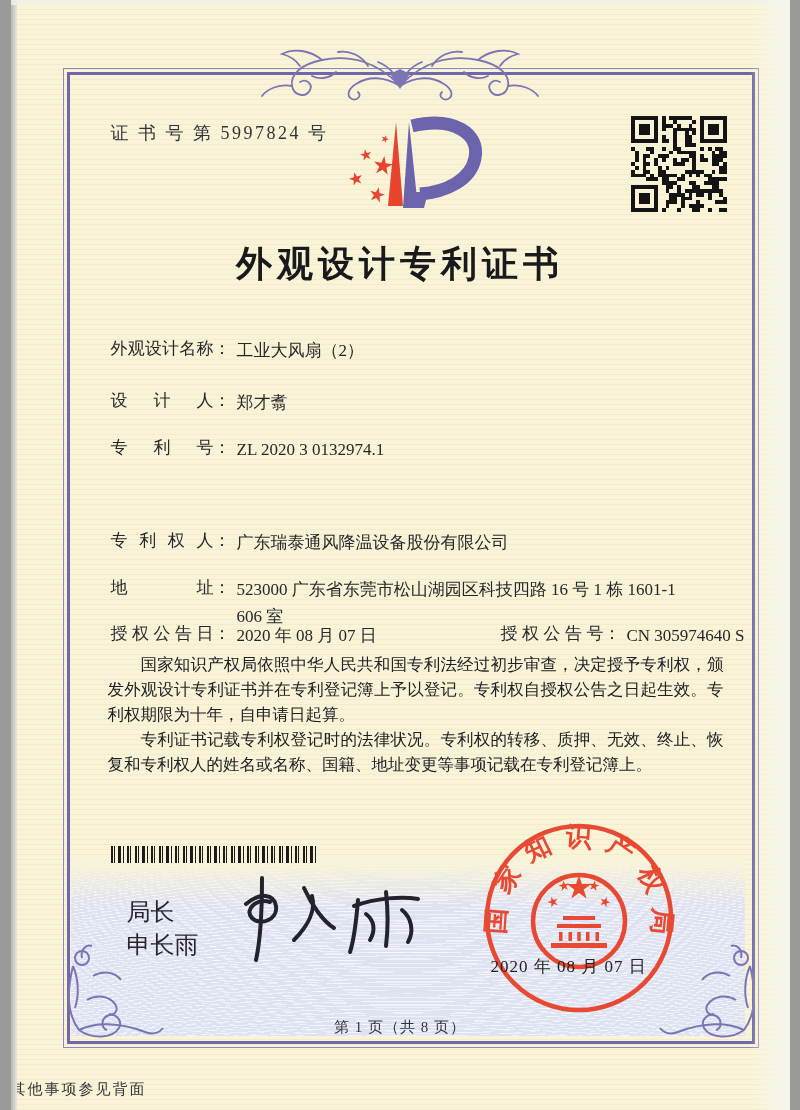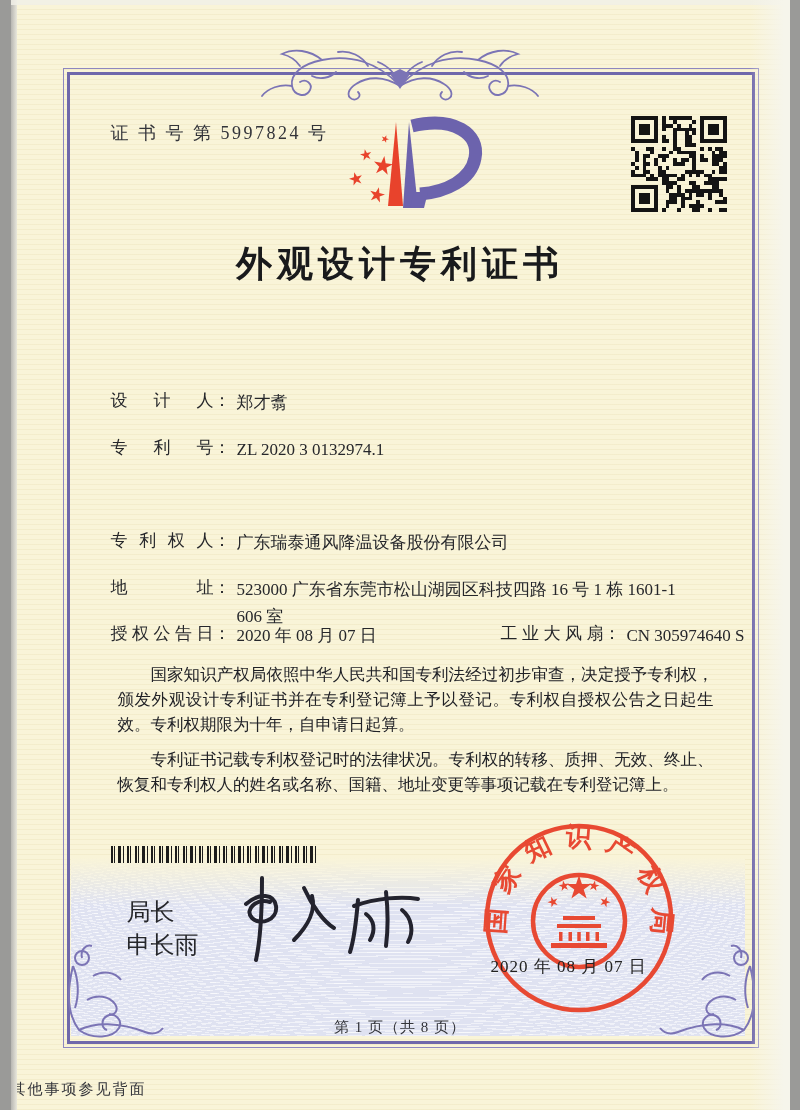--- a/index.html
+++ b/index.html
@@ -45,21 +45,21 @@
 
   .row{position:absolute;left:100px;font-size:17px;color:#26272b;z-index:3;white-space:nowrap;}
   .lbl{display:inline-block;width:103px;text-align:justify;text-align-last:justify;vertical-align:top;}
   .colon{display:inline-block;vertical-align:top;}
   .val{display:inline-block;vertical-align:top;margin-left:6px;white-space:pre-line;max-width:500px;line-height:27px;}
   .row.wrap{white-space:normal;}
   .grant2{position:absolute;left:390px;top:0;white-space:nowrap;}
 
   .body-text{position:absolute;left:97px;top:652px;width:616px;z-index:3;
     font-size:16.5px;line-height:25px;color:#202126;text-align:justify;}
-  .body-text p{margin:10px;text-indent:2em;}
+  .body-text p{margin:0;text-indent:2em;}
 
   .barcode{position:absolute;left:100px;top:846px;width:206px;height:17px;z-index:4;
     background:repeating-linear-gradient(90deg,
       #1c1c1c 0 2px, rgba(0,0,0,0) 2px 3px,
       #1c1c1c 3px 4px, rgba(0,0,0,0) 4px 7px,
       #1c1c1c 7px 10px, rgba(0,0,0,0) 10px 12px,
       #1c1c1c 12px 13px, rgba(0,0,0,0) 13px 16px,
       #1c1c1c 16px 18px, rgba(0,0,0,0) 18px 19px,
       #1c1c1c 19px 20px, rgba(0,0,0,0) 20px 24px);}
 
@@ -351,37 +351,40 @@
       <rect x="18" y="0" width="7" height="7"></rect>
       <rect x="19" y="1" width="5" height="5" fill="#f9f4d8"></rect>
       <rect x="20" y="2" width="3" height="3"></rect>
       <rect x="0" y="18" width="7" height="7"></rect>
       <rect x="1" y="19" width="5" height="5" fill="#f9f4d8"></rect>
       <rect x="2" y="20" width="3" height="3"></rect>
     </svg>
 
   <div class="title">外观设计专利证书</div>
 
+  <div class="row" style="top:337px">
+    <span class="lbl">外观设计名称</span><span class="colon">：</span><span class="val">工业大风扇（2）</span>
+  </div>
   <div class="row" style="top:389px">
     <span class="lbl">设计人</span><span class="colon">：</span><span class="val">郑才翥</span>
   </div>
   <div class="row" style="top:436px">
     <span class="lbl">专利号</span><span class="colon">：</span><span class="val">ZL 2020 3 0132974.1</span>
   </div>
   <div class="row" style="top:529px">
     <span class="lbl">专利权人</span><span class="colon">：</span><span class="val">广东瑞泰通风降温设备股份有限公司</span>
   </div>
   <div class="row wrap" style="top:576px">
     <span class="lbl">地址</span><span class="colon">：</span><span class="val">523000 广东省东莞市松山湖园区科技四路 16 号 1 栋 1601-1
 606 室</span>
   </div>
   <div class="row" style="top:622px">
     <span class="lbl">授权公告日</span><span class="colon">：</span><span class="val">2020 年 08 月 07 日</span>
     <span class="grant2">
-      <span class="lbl">工业大风扇</span><span class="colon">：</span><span class="val">CN 305974640 S</span>
+      <span class="lbl">授权公告号</span><span class="colon">：</span><span class="val">CN 305974640 S</span>
     </span>
   </div>
 
   <div class="body-text">
     <p>国家知识产权局依照中华人民共和国专利法经过初步审查，决定授予专利权，颁发外观设计专利证书并在专利登记簿上予以登记。专利权自授权公告之日起生效。专利权期限为十年，自申请日起算。</p>
     <p>专利证书记载专利权登记时的法律状况。专利权的转移、质押、无效、终止、恢复和专利权人的姓名或名称、国籍、地址变更等事项记载在专利登记簿上。</p>
   </div>
 
   <div class="barcode"></div>
 

